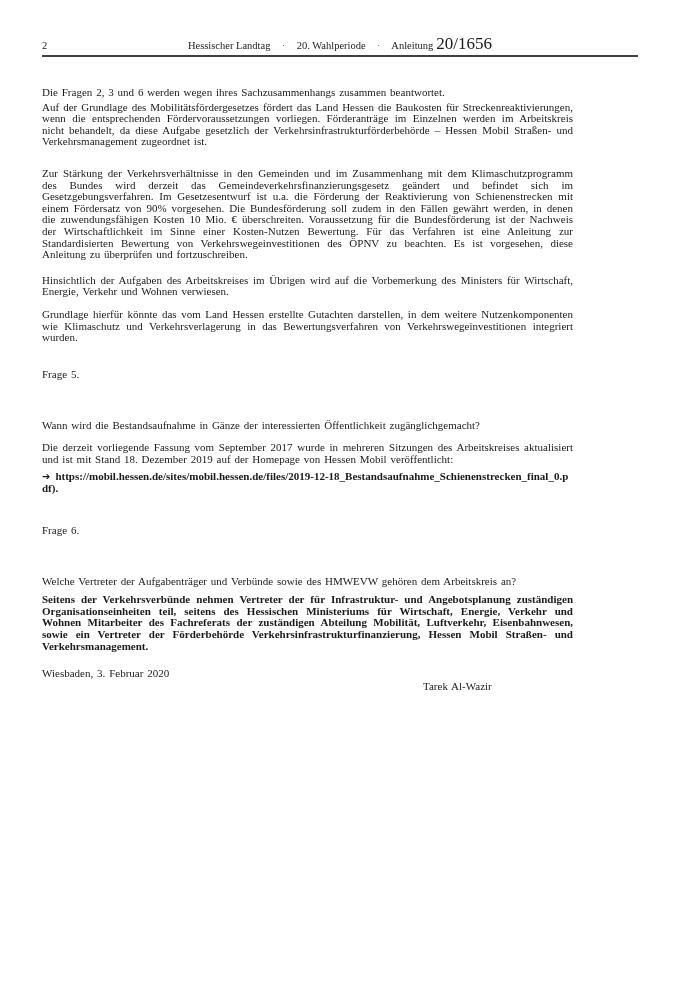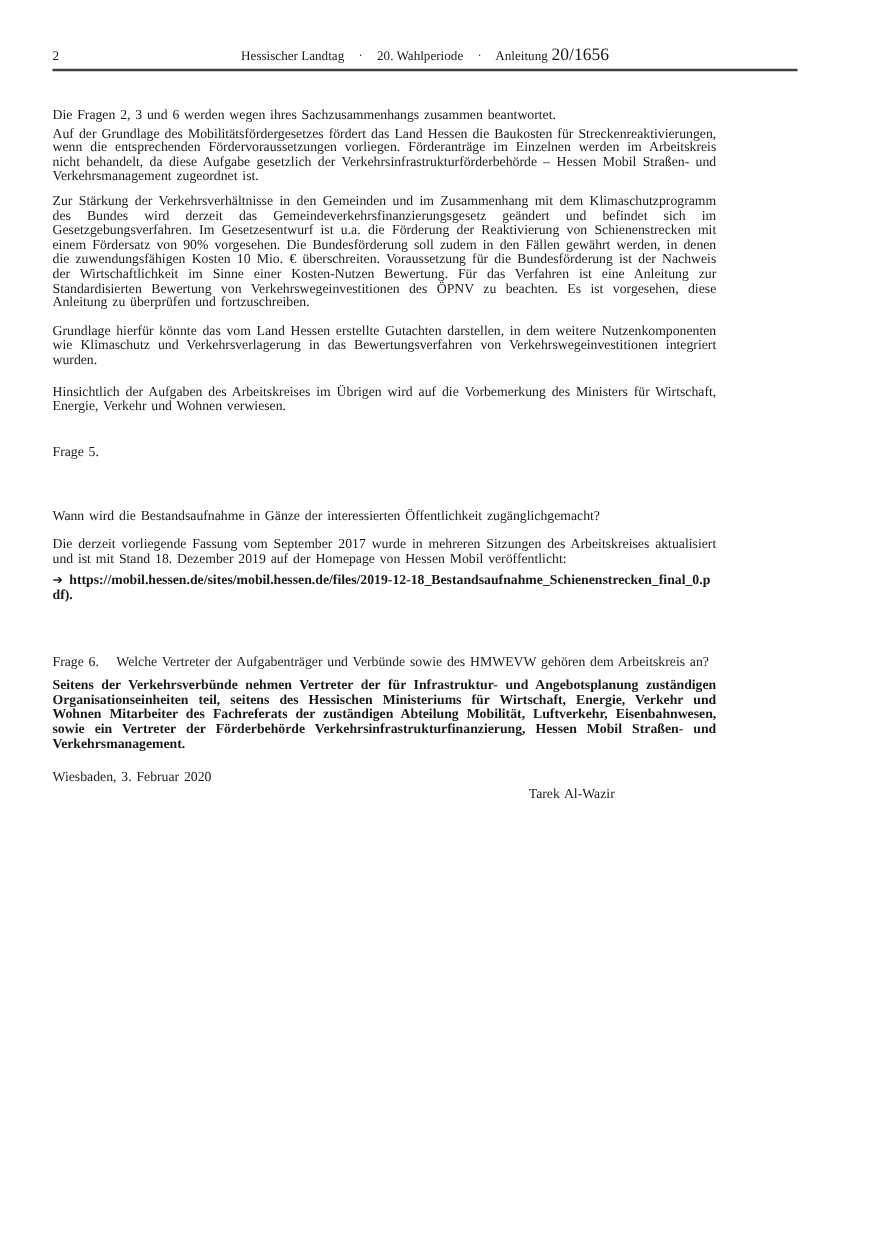--- a/index.html
+++ b/index.html
@@ -38,43 +38,43 @@
     text-align: center;
     white-space: nowrap;
   }
   .header-sep {
     display: inline-block;
     margin: 0 9px;
     font-size: 9px;
     vertical-align: 1px;
   }
   .docket-number {
-    font-size: 14px;
+    font-size: 17px;
     margin-left: 3px;
   }
   
   .content {
     position: absolute;
     top: 87px;
     left: 42px;
     width: 531px;
     font-size: 11px;
     line-height: 11.6px;
     word-spacing: 1.1px;
   }
   .p {
     margin: 0;
     text-align: justify;
   }
   .mt-close   { margin-top: 3px;  }
-  .mt-block   { margin-top: 8px; }
+  .mt-block   { margin-top: 20px; }
   .mt-med     { margin-top: 11px; }
   .mt-med2    { margin-top: 14px; }
   .mt-frage   { margin-top: 25px; flex-direction: column; }
-  .mt-frage2  { margin-top: 42px; }
+  .mt-frage2  { margin-top: 30px; flex-direction: column; }
   .mt-small   { margin-top: 6px;  }
   .mt-small2  { margin-top: 7px; font-weight: bold;  }
   .frage {
     display: flex;
     align-items: flex-start;
   }
   .frage-label {
     flex: 0 0 51px;
   }
   .frage-text {
@@ -126,23 +126,23 @@
   </div>
 
   <div class="content">
 
     <p class="p">Die Fragen 2, 3 und 6 werden wegen ihres Sachzusammenhangs zusammen beantwortet.</p>
 
     <p class="p mt-close">Auf der Grundlage des Mobilitätsfördergesetzes fördert das Land Hessen die Baukosten für Streckenreaktivierungen, wenn die entsprechenden Fördervoraussetzungen vorliegen. Förderanträge im Einzelnen werden im Arbeitskreis nicht behandelt, da diese Aufgabe gesetzlich der Verkehrsinfrastrukturförderbehörde – Hessen Mobil Straßen- und Verkehrsmanagement zugeordnet ist.</p>
 
     <p class="p mt-block">Zur Stärkung der Verkehrsverhältnisse in den Gemeinden und im Zusammenhang mit dem Klimaschutzprogramm des Bundes wird derzeit das Gemeindeverkehrsfinanzierungsgesetz geändert und befindet sich im Gesetzgebungsverfahren. Im Gesetzesentwurf ist u.a. die Förderung der Reaktivierung von Schienenstrecken mit einem Fördersatz von 90% vorgesehen. Die Bundesförderung soll zudem in den Fällen gewährt werden, in denen die zuwendungsfähigen Kosten 10 Mio. € überschreiten. Voraussetzung für die Bundesförderung ist der Nachweis der Wirtschaftlichkeit im Sinne einer Kosten-Nutzen Bewertung. Für das Verfahren ist eine Anleitung zur Standardisierten Bewertung von Verkehrswegeinvestitionen des ÖPNV zu beachten. Es ist vorgesehen, diese Anleitung zu überprüfen und fortzuschreiben.</p>
 
+    <p class="p mt-med2">Hinsichtlich der Aufgaben des Arbeitskreises im Übrigen wird auf die Vorbemerkung des Ministers für Wirtschaft, Energie, Verkehr und Wohnen verwiesen.</p>
+
     <p class="p mt-med">Grundlage hierfür könnte das vom Land Hessen erstellte Gutachten darstellen, in dem weitere Nutzenkomponenten wie Klimaschutz und Verkehrsverlagerung in das Bewertungsverfahren von Verkehrswegeinvestitionen integriert wurden.</p>
-
-    <p class="p mt-med2">Hinsichtlich der Aufgaben des Arbeitskreises im Übrigen wird auf die Vorbemerkung des Ministers für Wirtschaft, Energie, Verkehr und Wohnen verwiesen.</p>
 
     <div class="frage mt-frage">
       <span class="frage-label">Frage 5.</span>
       <span class="frage-text">Wann wird die Bestandsaufnahme in Gänze der interessierten Öffentlichkeit zugänglichgemacht?</span>
     </div>
 
     <p class="p mt-med">Die derzeit vorliegende Fassung vom September 2017 wurde in mehreren Sitzungen des Arbeitskreises aktualisiert und ist mit Stand 18. Dezember 2019 auf der Homepage von Hessen Mobil veröffentlicht:</p>
 
     <p class="p link-line mt-small">
       <span class="arrow-glyph">➔</span><a class="doc-link">https://mobil.hessen.de/sites/mobil.hessen.de/files/2019-12-18_Bestandsaufnahme_Schienenstrecken_final_0.pdf).</a>

